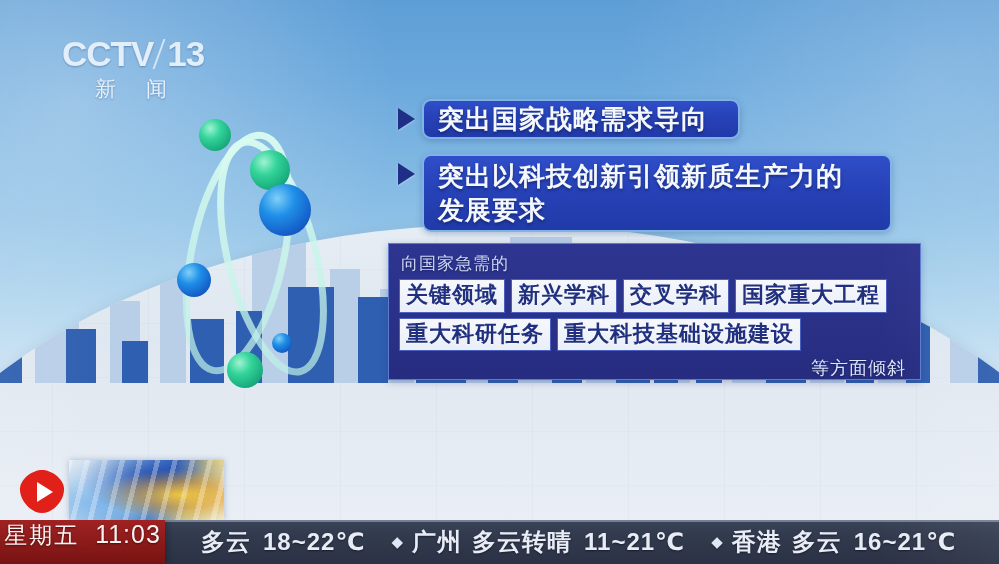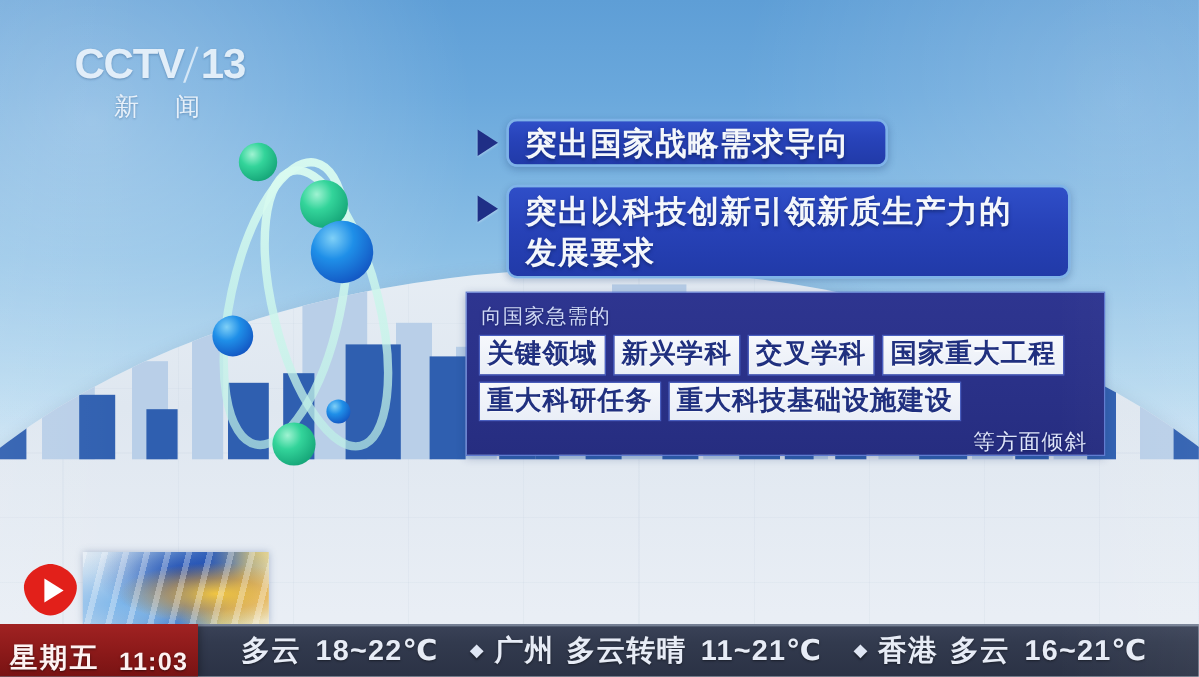--- a/index.html
+++ b/index.html
@@ -121,26 +121,26 @@
     background:linear-gradient(180deg,#3b4358 0%,#323a4e 35%,#2b3245 100%);
     display:flex;align-items:center;overflow:hidden;
   }
   #ticker:before{
     content:"";position:absolute;left:0;top:0;width:100%;height:2px;
     background:rgba(190,205,225,.45);
   }
   .tk-date{
     position:relative;z-index:3;height:44px;min-width:165px;
     background:linear-gradient(180deg,#a02222 0%,#8d1a1a 50%,#781313 100%);
-    display:flex;align-items:flex-end;justify-content:center;gap:16px;
-    color:#fdf2f2;font-weight:bold;font-size:23px;letter-spacing:2px;
+    display:flex;align-items:flex-start;justify-content:center;gap:16px;
+    color:#fdf2f2;font-weight:normal;font-size:23px;letter-spacing:2px;
     text-shadow:0 1px 2px rgba(0,0,0,.5);
     box-shadow:2px 0 6px rgba(0,0,0,.3);
   }
-  .tk-time{font-size:21px;letter-spacing:1px;}
+  .tk-time{font-size:25px;letter-spacing:1px;}
   .tk-items{
     display:flex;align-items:center;gap:26px;padding-left:18px;
     color:#e7ecf6;font-weight:bold;font-size:24px;letter-spacing:1px;white-space:nowrap;
     text-shadow:0 1px 2px rgba(0,0,0,.45);
   }
   .tk-item{display:flex;align-items:center;gap:8px;}
   .tk-diamond{color:#dfe6f4;font-size:15px;}
   .tk-city{margin-right:2px;}
   .tk-cond{margin-right:4px;}
 

